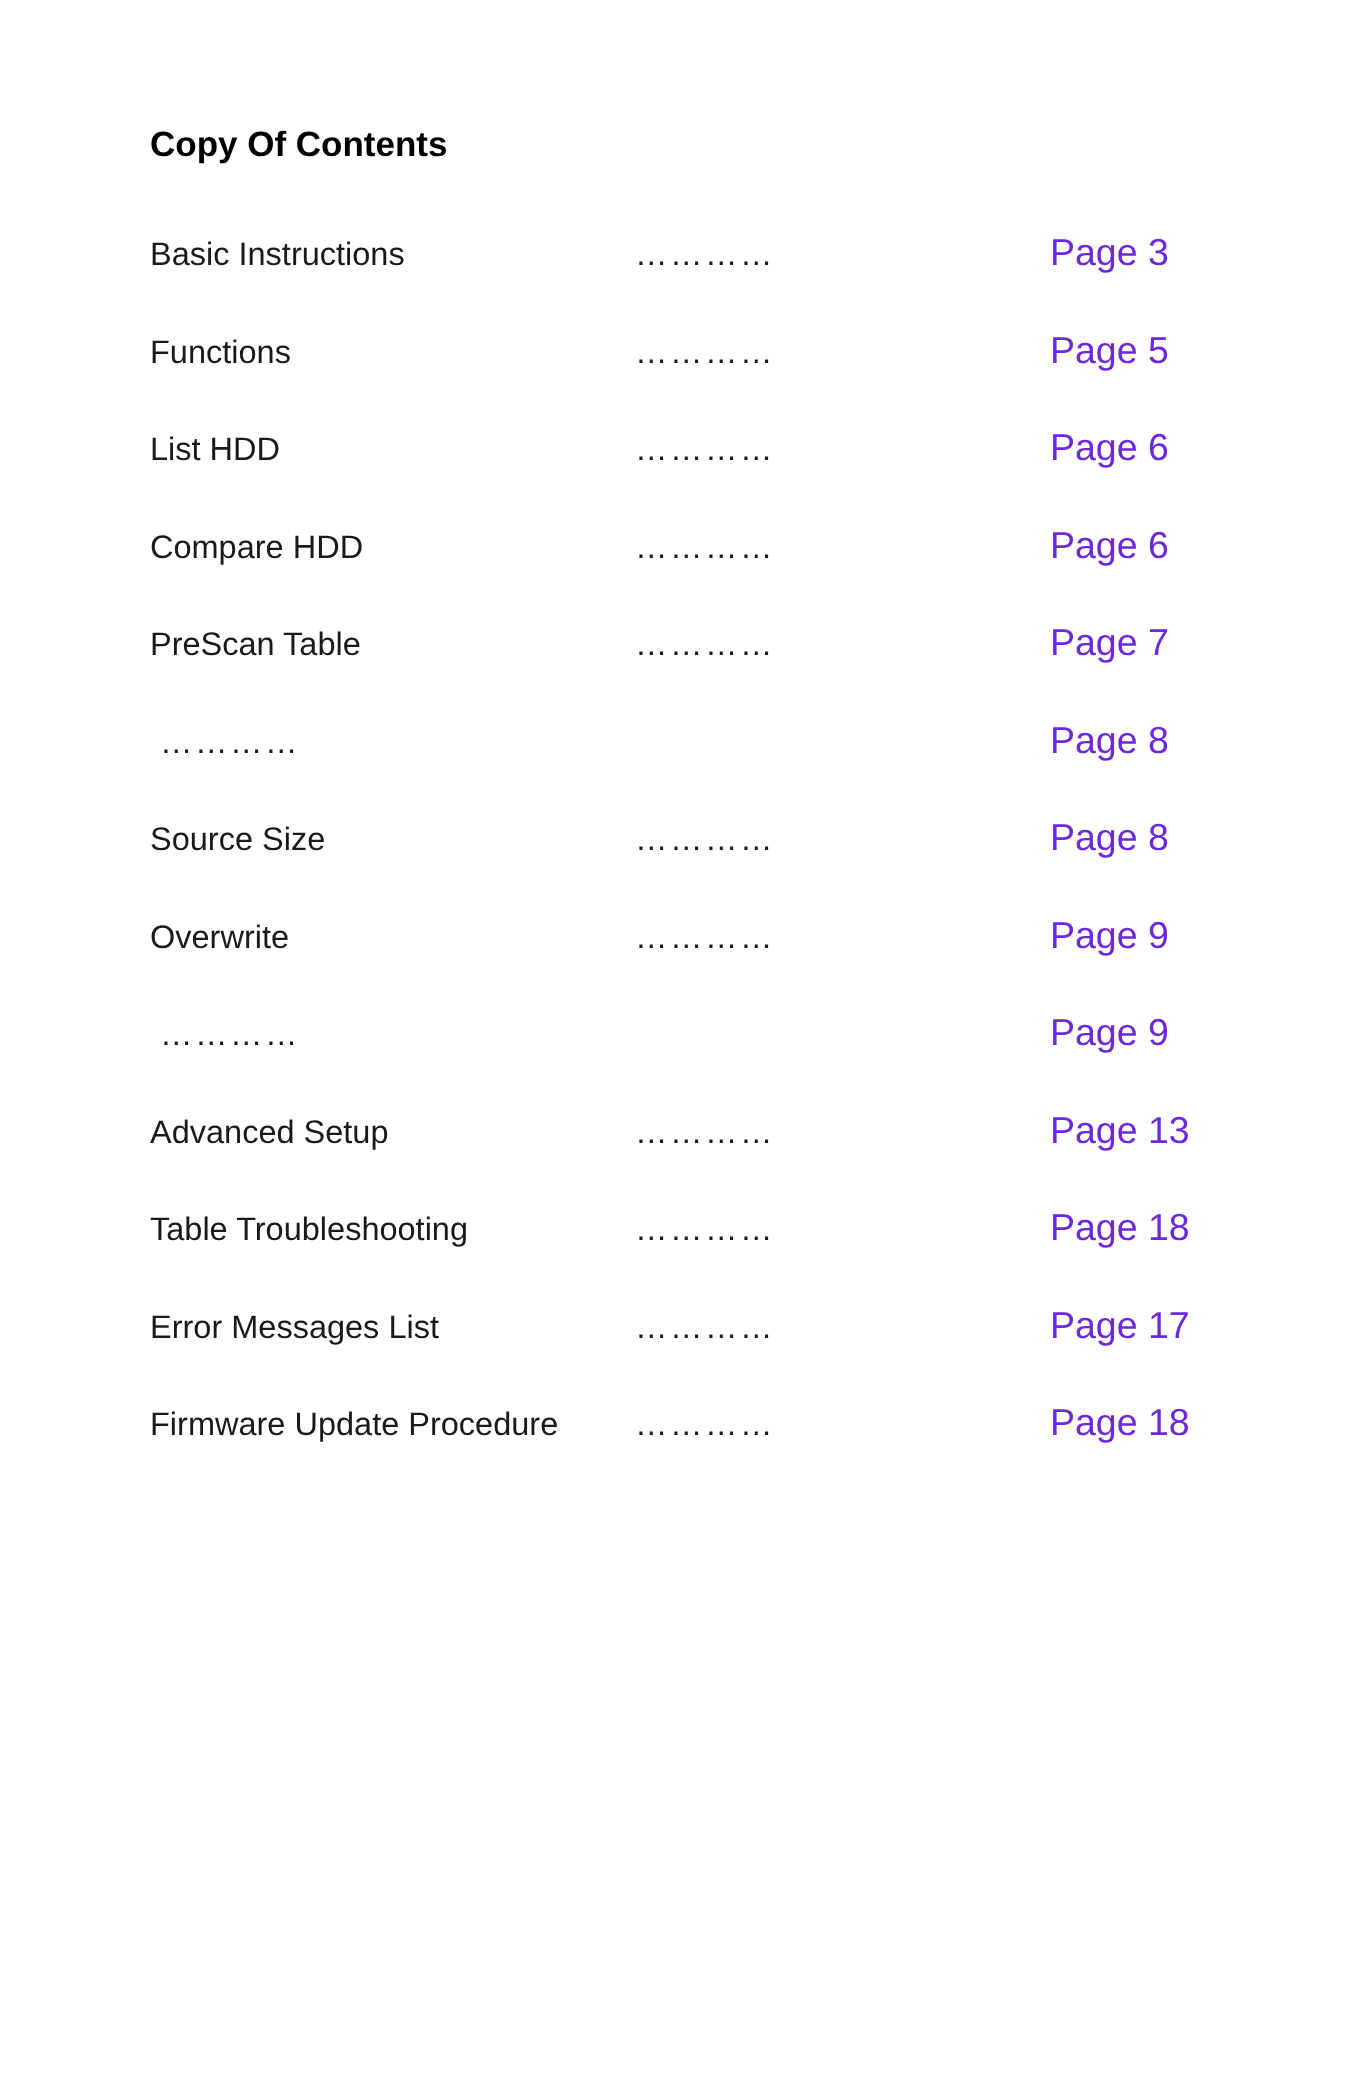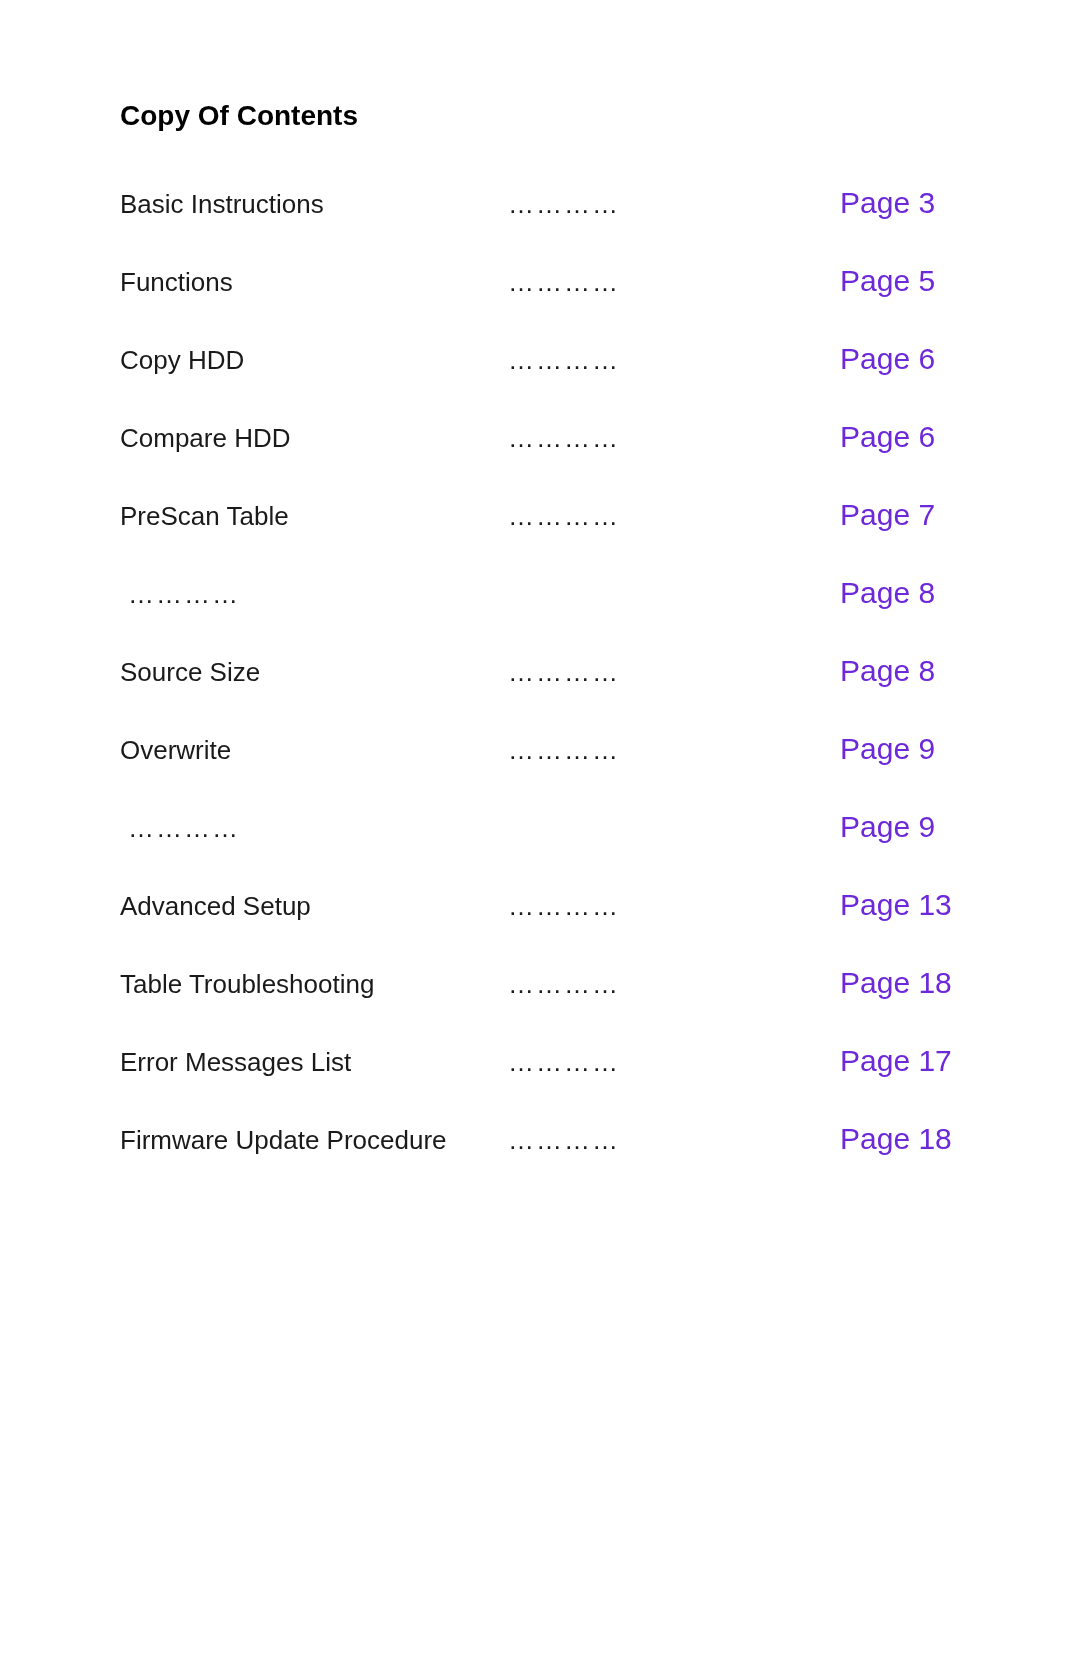--- a/index.html
+++ b/index.html
@@ -73,21 +73,21 @@
       <span class="toc-label">Basic Instructions</span>
       <span class="toc-dots">…………</span>
       <span class="toc-page">Page 3</span>
     </li>
     <li class="toc-item">
       <span class="toc-label">Functions</span>
       <span class="toc-dots">…………</span>
       <span class="toc-page">Page 5</span>
     </li>
     <li class="toc-item">
-      <span class="toc-label">Copy HDD</span>
+      <span class="toc-label">List HDD</span>
       <span class="toc-dots">…………</span>
       <span class="toc-page">Page 6</span>
     </li>
     <li class="toc-item">
       <span class="toc-label">Compare HDD</span>
       <span class="toc-dots">…………</span>
       <span class="toc-page">Page 6</span>
     </li>
     <li class="toc-item">
       <span class="toc-label">PreScan Table</span>

